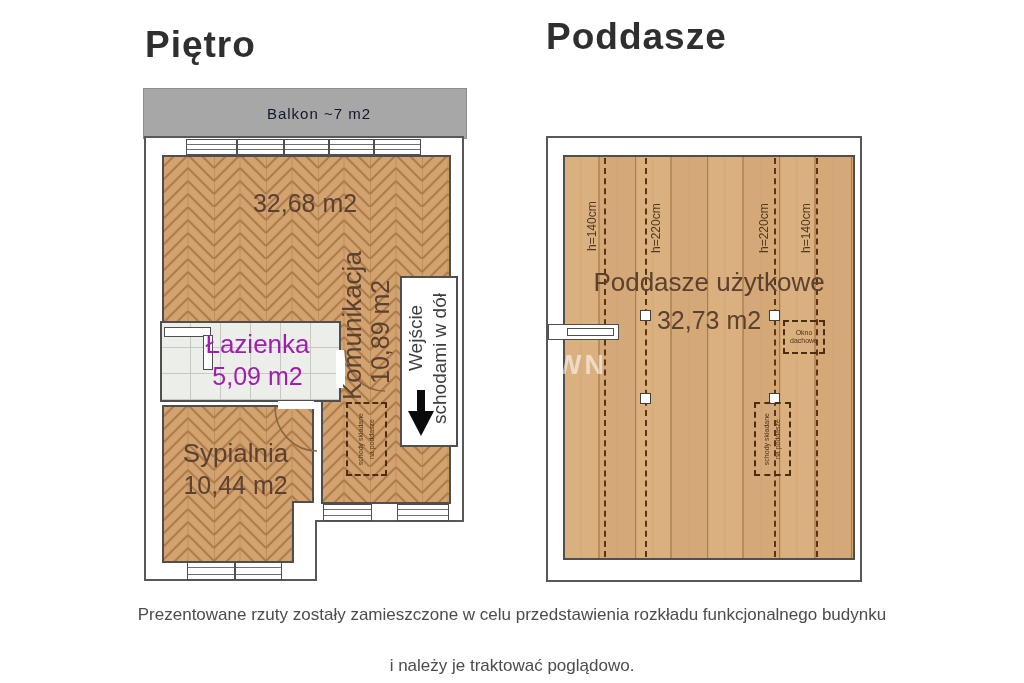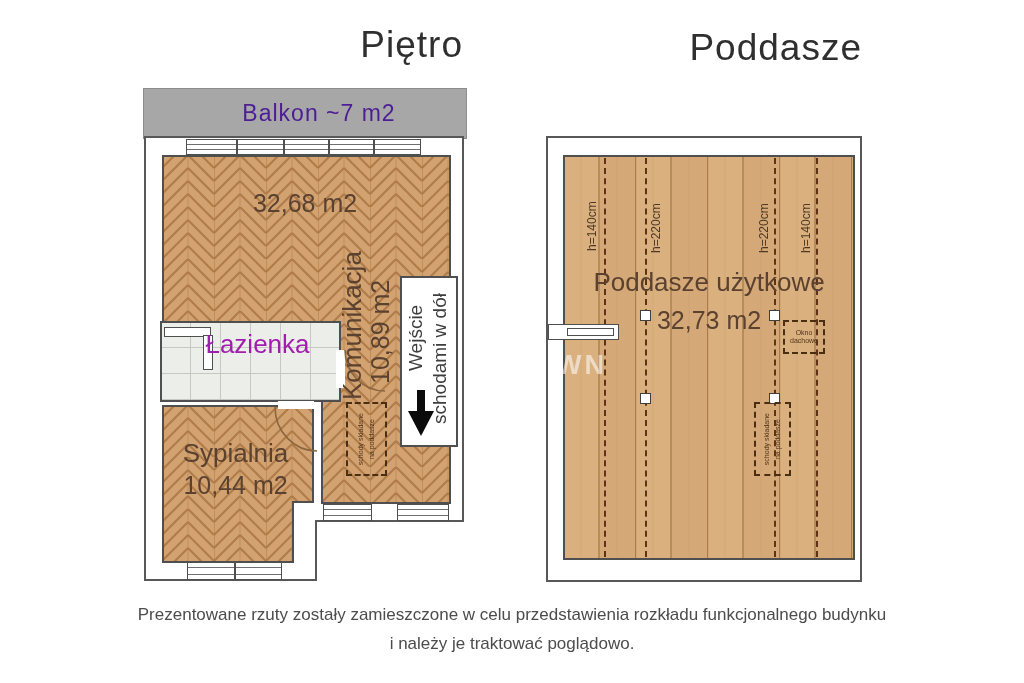--- a/index.html
+++ b/index.html
@@ -1,25 +1,25 @@
 <!DOCTYPE html>
 <html><head>
 <meta charset="utf-8">
 <style>
   html,body{margin:0;padding:0;background:#fff;}
   .canvas{position:relative;width:1024px;height:683px;background:#ffffff;overflow:hidden;
           font-family:"Liberation Sans", sans-serif;color:#333;}
   .abs{position:absolute;}
-  .title{font-size:37px;font-weight:400;color:#2f2f2f;text-align:right;letter-spacing:1px;}
+  .title{font-size:37px;font-weight:700;color:#2f2f2f;text-align:left;letter-spacing:1px;}
   .vtext{writing-mode:vertical-rl;transform:rotate(180deg);white-space:nowrap;text-align:center;}
   .room-label{color:#5a4130;text-align:center;line-height:1.25;}
   .room-label .l1{font-size:26px;}
   .room-label .l2{font-size:25px;}
   .balcony{background:#a7a7a7;border:1px solid #8d8d8d;display:flex;align-items:center;justify-content:center;}
-  .balcony span{color:#4c1d95;font-size:23px;letter-spacing:1px;margin-left:28px;}
+  .balcony span{color:#0f172a;font-size:15px;letter-spacing:1px;margin-left:28px;}
   .plan-outline{background:#ffffff;border:2px solid #585858;}
   .window{background:#fff;border:1.5px solid #4f4f4f;}
   .glass{position:absolute;left:0;right:0;top:4px;bottom:4px;border-top:1px solid #6f6f6f;border-bottom:1px solid #6f6f6f;}
   .mullion{position:absolute;top:0;bottom:0;width:1.5px;background:#4f4f4f;}
   .wall-stub{background:#fff;border:1.5px solid #4f4f4f;}
   .dashed-box{border:2px dashed #4a2e14;display:flex;align-items:center;justify-content:center;gap:2px;}
   .tiny-brown{font-size:7px;color:#50341a;line-height:1.2;}
   .dash-line{width:0;border-left:2px dashed #5c3315;}
   .h-label{font-size:12px;color:#4e3823;}
   .sq{width:9px;height:9px;background:#fff;border:1.5px solid #3f3f3f;}
@@ -28,21 +28,21 @@
   .watermark{font-size:27px;font-weight:bold;color:rgba(255,255,255,0.55);letter-spacing:3px;}
   .footer{width:1024px;text-align:center;font-size:17px;color:#4c4c4c;}
   .arc{fill:none;stroke:#8a653f;stroke-width:1.6;}
 </style>
 </head>
 <body>
 
 <div class="canvas">
 
   <div class="abs title" style="left:145px;top:24px;width:318px;">Piętro</div>
-  <div class="abs title" style="left:546px;top:27px;width:316px;">Poddasze</div>
+  <div class="abs title" style="left:546px;top:16px;width:316px;">Poddasze</div>
 
   <div class="abs balcony" style="left:143px;top:88px;width:322px;height:49px;">
     <span>Balkon ~7 m2</span>
   </div>
 
   <svg class="abs" style="left:144px;top:136px;" width="321" height="446" viewBox="0 0 321 446">
     <polygon points="1,1 319,1 319,385 172,385 172,444 1,444" fill="#ffffff" stroke="#585858" stroke-width="2"></polygon>
   </svg>
 
   <div class="abs window" style="left:186px;top:139px;width:233px;height:14px;">
@@ -77,20 +77,21 @@
         <rect width="30" height="26" fill="#eceee9"></rect>
         <path d="M0,0.5 H30 M0.5,0 V26" stroke="#c6c9c3" stroke-width="1"></path>
       </pattern>
     </defs>
     <rect x="1" y="1" width="179" height="79" fill="url(#tls)" stroke="#4f4f4f" stroke-width="2"></rect>
   </svg>
   <div class="abs wall-stub" style="left:164px;top:327px;width:45px;height:8px;"></div>
   <div class="abs wall-stub" style="left:203px;top:335px;width:8px;height:33px;"></div>
   <div class="abs room-label" style="left:175px;top:328px;width:165px;color:#a21caf;">
     <div class="l1">Łazienka</div>
+    <div class="l2">5,09 m2</div>
   </div>
 
   <div class="abs" style="left:336px;top:350px;width:9px;height:38px;background:#fff;"></div>
   <svg class="abs" style="left:344px;top:349px;" width="42" height="43" viewBox="0 0 42 43">
     <path class="arc" d="M1,1 A40,41 0 0 0 41,42"></path>
   </svg>
 
   <svg class="abs" style="left:162px;top:405px;" width="153" height="159" viewBox="0 0 153 159">
     <defs>
       <pattern id="hbB" width="52" height="52" patternUnits="userSpaceOnUse">
@@ -185,15 +186,15 @@
     <span class="vtext tiny-brown">schody składane</span>
     <span class="vtext tiny-brown">na poddasze</span>
   </div>
 
   <div class="abs wall-stub" style="left:548px;top:324px;width:69px;height:14px;"></div>
   <div class="abs" style="left:567px;top:328px;width:45px;height:6px;background:#fff;border:1.2px solid #4f4f4f;"></div>
 
   <span class="abs watermark" style="left:556px;top:350px;">WN</span>
 
   <div class="abs footer" style="left:0;top:605px;">Prezentowane rzuty zostały zamieszczone w celu przedstawienia rozkładu funkcjonalnego budynku</div>
-  <div class="abs footer" style="left:0;top:634px;">i należy je traktować poglądowo.</div>
+  <div class="abs footer" style="left:0;top:656px;">i należy je traktować poglądowo.</div>
 
 </div>
 
 </body></html>

